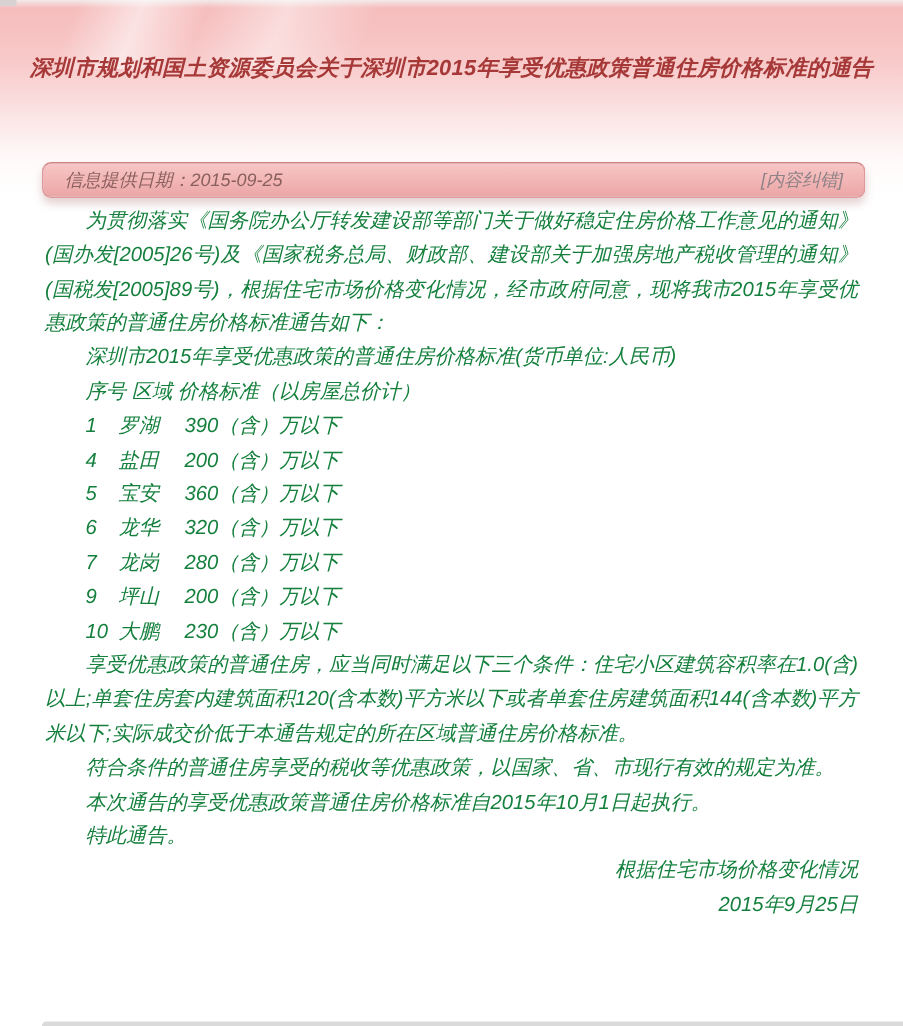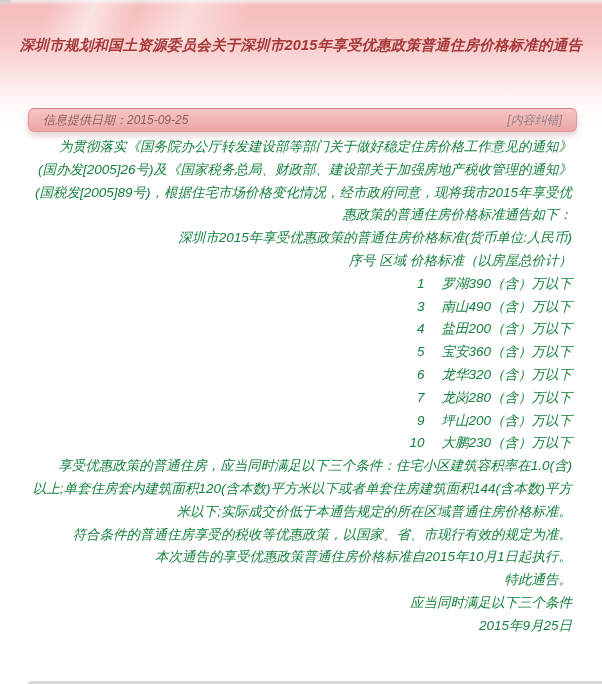--- a/index.html
+++ b/index.html
@@ -53,21 +53,21 @@
   .date-bar .info-date { color: #8a5f5f; }
   .date-bar .correction { color: #8e8286; cursor: pointer; }
 
   
   .doc {
     position: absolute; top: 136px; left: 30px; width: 542px;
     font-size: 13.5px;
     line-height: 22.8px;
     color: #15803d;
   }
-  .doc p { margin: 0; text-align: right; }
+  .doc p { margin: 0; }
   .para { text-indent: 2em; text-align: justify; }
   .line { text-indent: 2em; white-space: nowrap; }
   .price-row { padding-left: 2em; white-space: nowrap; }
   .price-row .seq { display: inline-block; width: 22px; }
   .price-row .district { display: inline-block; width: 44px; }
   .sign-line { text-align: right; }
 
   
   .bottom-band {
     position: absolute; left: 28px; right: 0; bottom: 0; height: 3px;
@@ -89,23 +89,20 @@
 
 <div class="doc">
   <p class="para">为贯彻落实《国务院办公厅转发建设部等部门关于做好稳定住房价格工作意见的通知》(国办发[2005]26号)及《国家税务总局、财政部、建设部关于加强房地产税收管理的通知》(国税发[2005]89号)，根据住宅市场价格变化情况，经市政府同意，现将我市2015年享受优惠政策的普通住房价格标准通告如下：</p>
   <p class="line">深圳市2015年享受优惠政策的普通住房价格标准(货币单位:人民币)</p>
   <p class="line">序号 区域 价格标准（以房屋总价计）</p>
 
   <p class="price-row">
     <span class="seq">1</span><span class="district">罗湖</span><span class="price">390（含）万以下</span>
   </p>
   <p class="price-row">
-    <span class="seq">3</span><span class="district">南山</span><span class="price">490（含）万以下</span>
-  </p>
-  <p class="price-row">
     <span class="seq">4</span><span class="district">盐田</span><span class="price">200（含）万以下</span>
   </p>
   <p class="price-row">
     <span class="seq">5</span><span class="district">宝安</span><span class="price">360（含）万以下</span>
   </p>
   <p class="price-row">
     <span class="seq">6</span><span class="district">龙华</span><span class="price">320（含）万以下</span>
   </p>
   <p class="price-row">
     <span class="seq">7</span><span class="district">龙岗</span><span class="price">280（含）万以下</span>
@@ -114,17 +111,17 @@
     <span class="seq">9</span><span class="district">坪山</span><span class="price">200（含）万以下</span>
   </p>
   <p class="price-row">
     <span class="seq">10</span><span class="district">大鹏</span><span class="price">230（含）万以下</span>
   </p>
 
   <p class="para">享受优惠政策的普通住房，应当同时满足以下三个条件：住宅小区建筑容积率在1.0(含)以上;单套住房套内建筑面积120(含本数)平方米以下或者单套住房建筑面积144(含本数)平方米以下;实际成交价低于本通告规定的所在区域普通住房价格标准。</p>
   <p class="line">符合条件的普通住房享受的税收等优惠政策，以国家、省、市现行有效的规定为准。</p>
   <p class="line">本次通告的享受优惠政策普通住房价格标准自2015年10月1日起执行。</p>
   <p class="line">特此通告。</p>
-  <p class="sign-line">应当同时满足以下三个条件</p>
+  <p class="sign-line">根据住宅市场价格变化情况</p>
   <p class="sign-line">2015年9月25日</p>
 </div>
 
 <div class="bottom-band"></div>
 
 </body></html>

